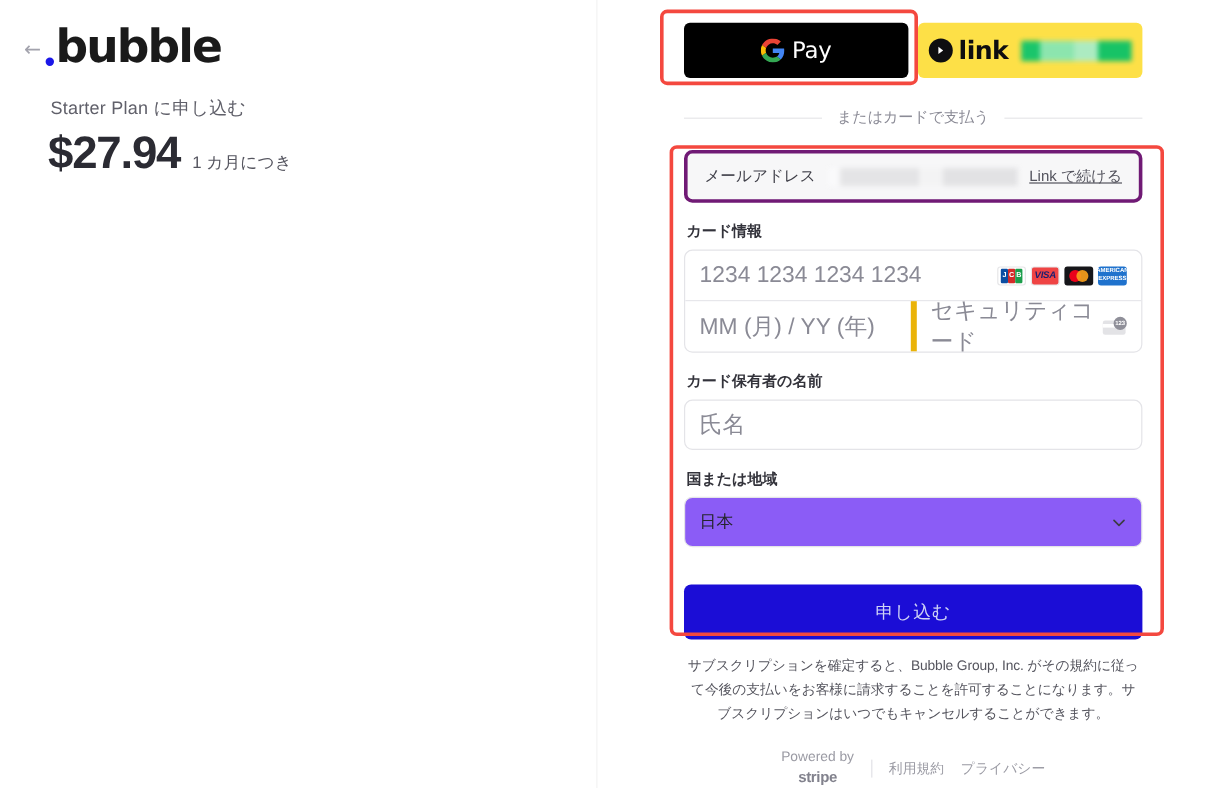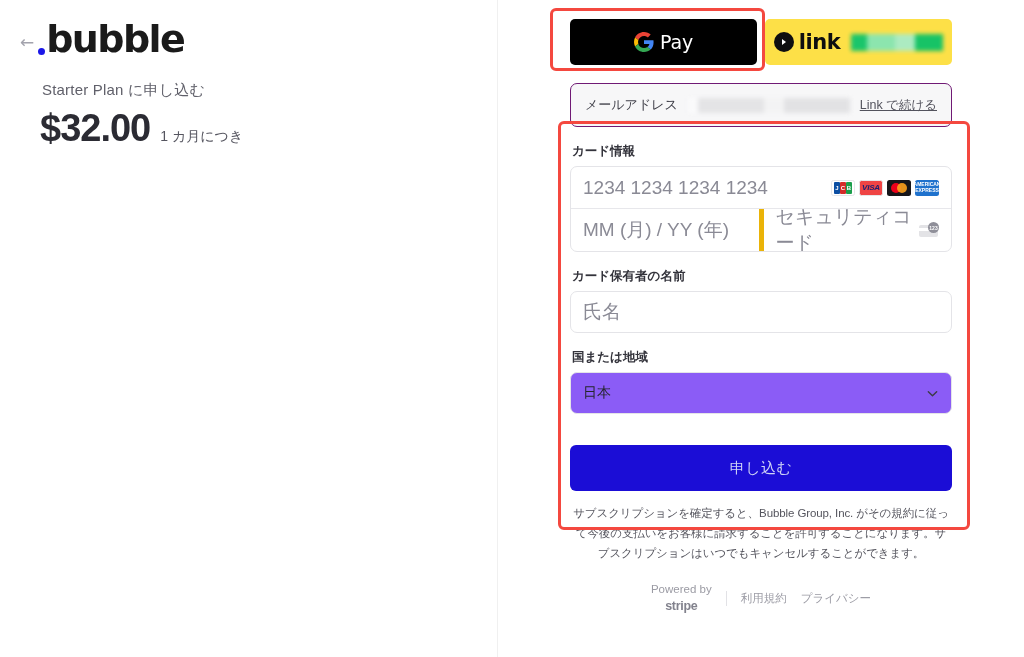--- a/index.html
+++ b/index.html
@@ -198,21 +198,21 @@
     color: #8b8b96;
     white-space: nowrap;
   }
 
   
   .form-area {
     margin-top: 18px;
   }
   .email-box {
     height: 44px;
-    border: 1px solid #701a75;
+    border: 3px solid #701a75;
     border-radius: 7px;
     background: #f7f7f8;
     display: flex;
     align-items: center;
     padding: 0 14px;
     box-sizing: border-box;
   }
   .email-label {
     font-size: 13px;
     color: #3f3f48;
@@ -465,21 +465,21 @@
       <span class="back-arrow">←</span>
       <span class="logo">
         <span class="logo-dot"></span>
           <span>bubble</span>
       </span>
     </div>
 
     <div class="plan-title">Starter Plan に申し込む</div>
 
     <div class="price-row">
-      <span class="price-amount">$32.00</span>
+      <span class="price-amount">$27.94</span>
       <span class="price-period">1 カ月につき</span>
     </div>
 
   </div>
 
   <div class="right-panel">
     <div class="right-inner">
 
       <div class="wallet-row">
 
@@ -498,20 +498,25 @@
             <svg width="10" height="10" viewBox="0 0 10 10">
               <path d="M3 2 L7 5 L3 8 Z" fill="#ffffff"></path>
             </svg>
           </span>
           <span class="link-word">link</span>
           <span class="link-blur"></span>
         </button>
 
       </div>
 
+      <div class="or-divider">
+        <span class="bar"></span>
+        <span class="or-text">またはカードで支払う</span>
+        <span class="bar"></span>
+      </div>
 
       <div class="form-area">
 
         <div class="email-box">
           <span class="email-label">メールアドレス</span>
           <span class="email-blur"></span>
           <span class="link-continue">Link で続ける</span>
         </div>
 
         <div class="field-label">カード情報</div>

